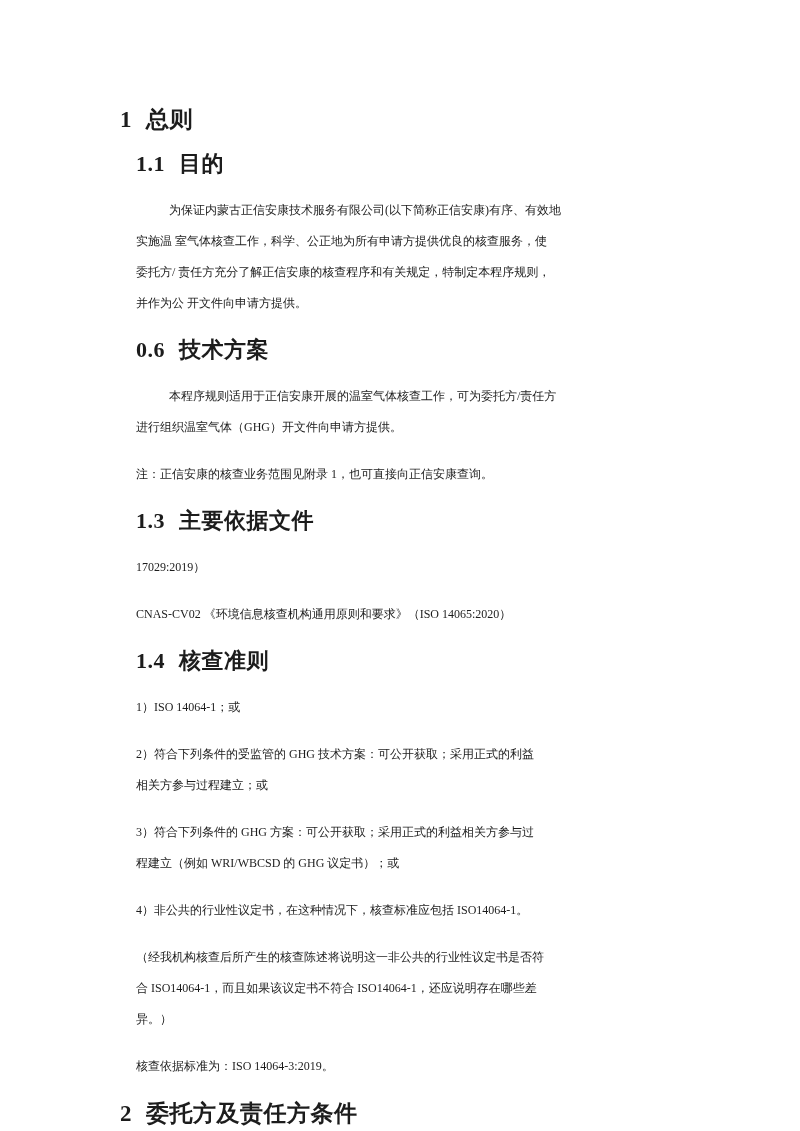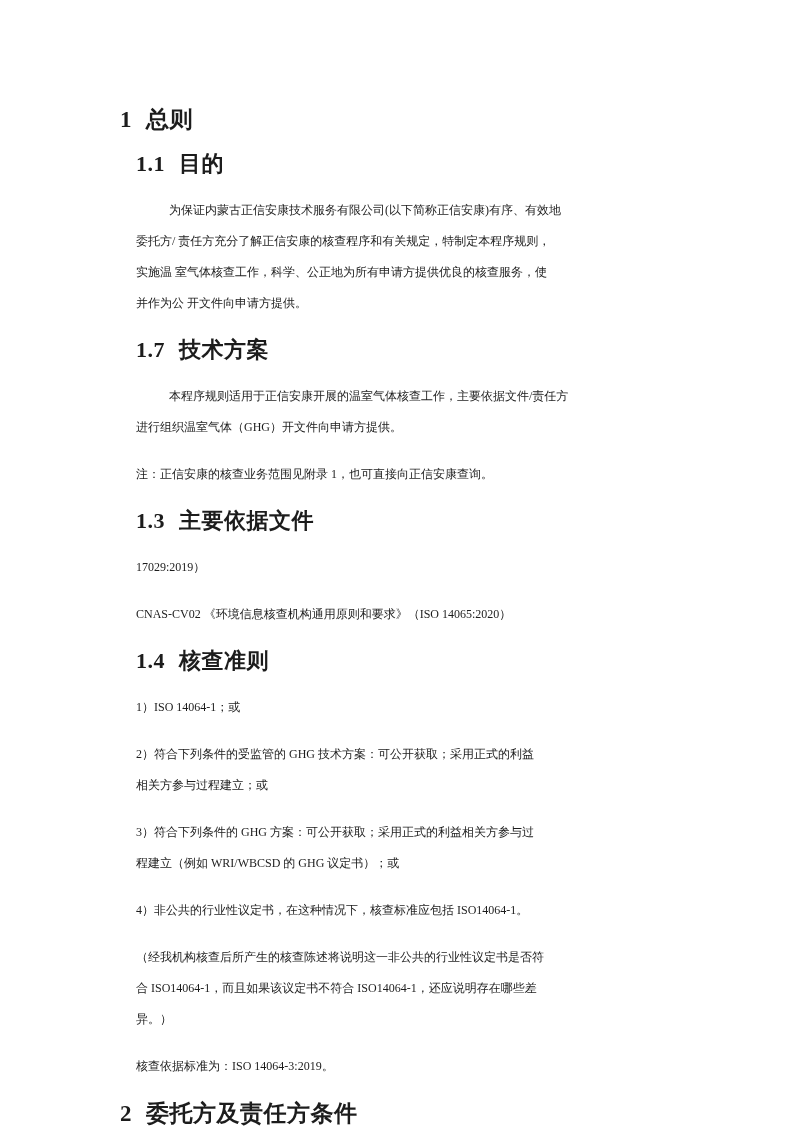--- a/index.html
+++ b/index.html
@@ -59,29 +59,29 @@
 
 <div class="page">
   <div class="content">
 
     <h1 class="doc-h1 first"><span class="hnum">1</span><span>总则</span></h1>
 
     <h2 class="doc-h2"><span class="hnum">1.1</span><span>目的</span></h2>
 
     <p class="body">
       <span class="line indent">为保证内蒙古正信安康技术服务有限公司(以下简称正信安康)有序、有效地</span>
+      <span class="line">实施温 室气体核查工作，科学、公正地为所有申请方提供优良的核查服务，使</span>
       <span class="line">委托方/ 责任方充分了解正信安康的核查程序和有关规定，特制定本程序规则，</span>
-      <span class="line">实施温 室气体核查工作，科学、公正地为所有申请方提供优良的核查服务，使</span>
       <span class="line">并作为公 开文件向申请方提供。</span>
     </p>
 
-    <h2 class="doc-h2"><span class="hnum">1.7</span><span>技术方案</span></h2>
+    <h2 class="doc-h2"><span class="hnum">0.6</span><span>技术方案</span></h2>
 
     <p class="body">
-      <span class="line indent">本程序规则适用于正信安康开展的温室气体核查工作，主要依据文件/责任方</span>
+      <span class="line indent">本程序规则适用于正信安康开展的温室气体核查工作，可为委托方/责任方</span>
       <span class="line">进行组织温室气体（GHG）开文件向申请方提供。</span>
     </p>
 
     <p class="body">
       <span class="line">注：正信安康的核查业务范围见附录 1，也可直接向正信安康查询。</span>
     </p>
 
     <h2 class="doc-h2"><span class="hnum">1.3</span><span>主要依据文件</span></h2>
 
     <p class="body">

